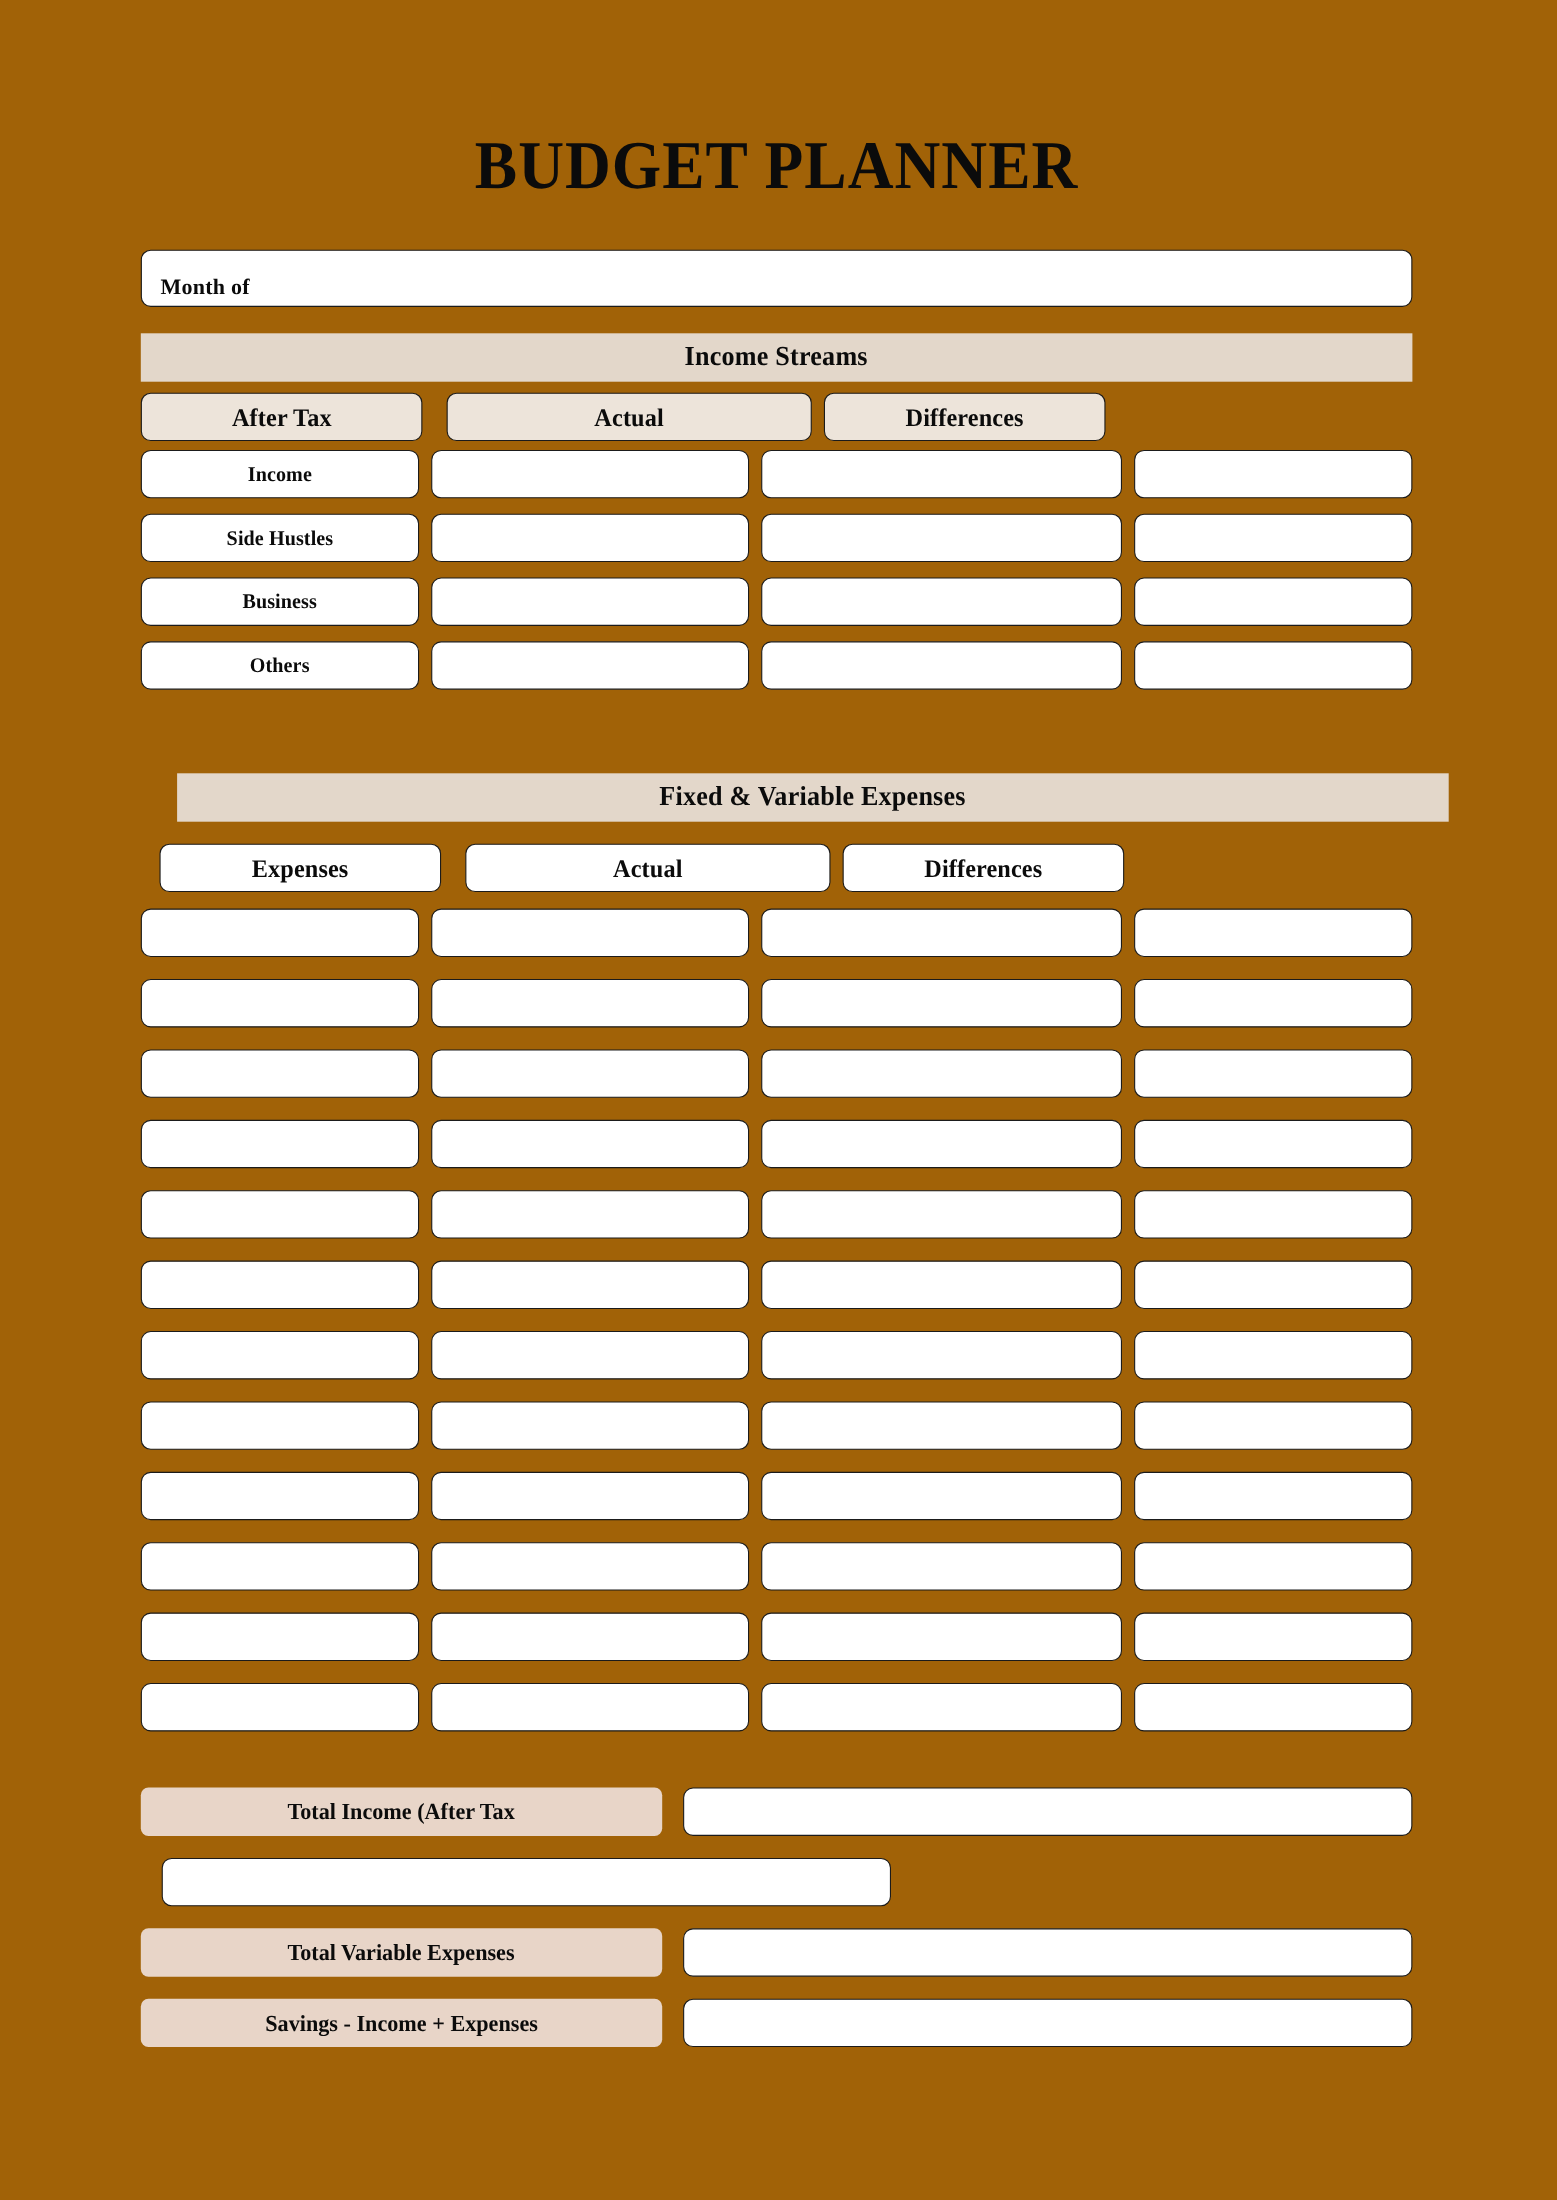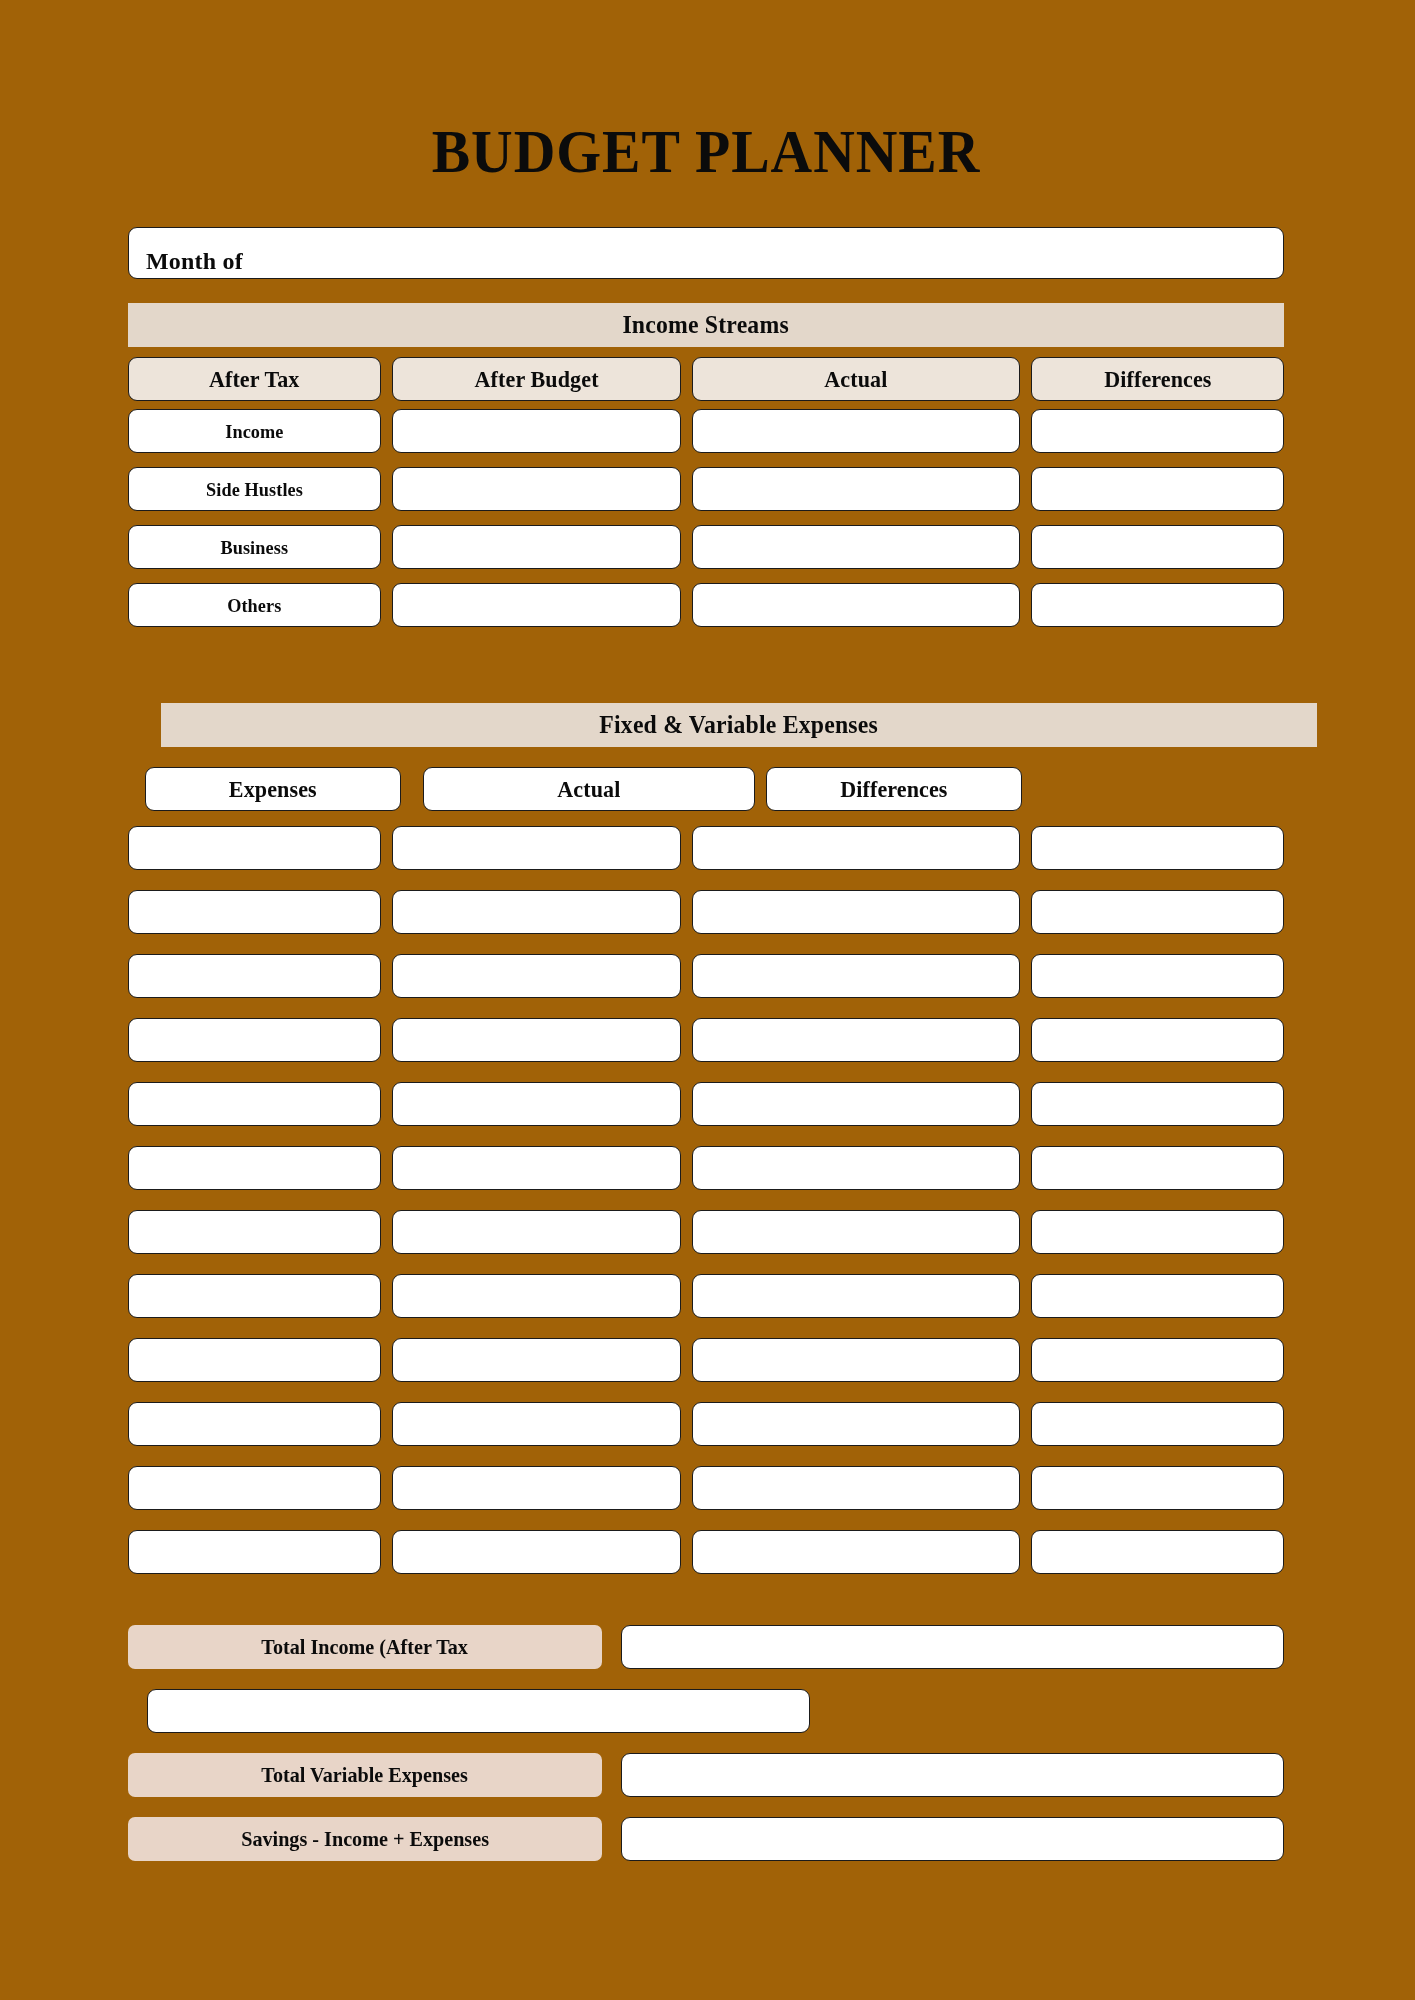--- a/index.html
+++ b/index.html
@@ -56,21 +56,21 @@
     width: 1156px;
     height: 52px;
     border: 1.6px solid #1b1b1b;
     border-radius: 9px;
     background: #ffffff;
     display: flex;
     align-items: center;
     padding-left: 17px;
   }
   .month-label {
-    font-size: 24px;
+    font-size: 20px;
     font-weight: bold;
     color: #0b0b0b;
     letter-spacing: 0.2px;
     margin-top: 16px;
   }
 
   
   .banner {
     position: absolute;
     left: 0;
@@ -181,23 +181,20 @@
 
     <div class="banner" id="banner-income">
       <span class="banner-text">Income Streams</span>
     </div>
 
     <div class="row" style="top:357px;">
       <div class="cell c1 head-beige">
         <span class="cell-text">After Tax</span>
       </div>
       <div class="gap"></div>
-      <div class="cell c2 head-beige">
-        <span class="cell-text">After Budget</span>
-      </div>
       <div class="gap"></div>
       <div class="cell c3 head-beige">
         <span class="cell-text">Actual</span>
       </div>
       <div class="gap"></div>
       <div class="cell c4 head-beige">
         <span class="cell-text">Differences</span>
       </div>
     </div>
 

